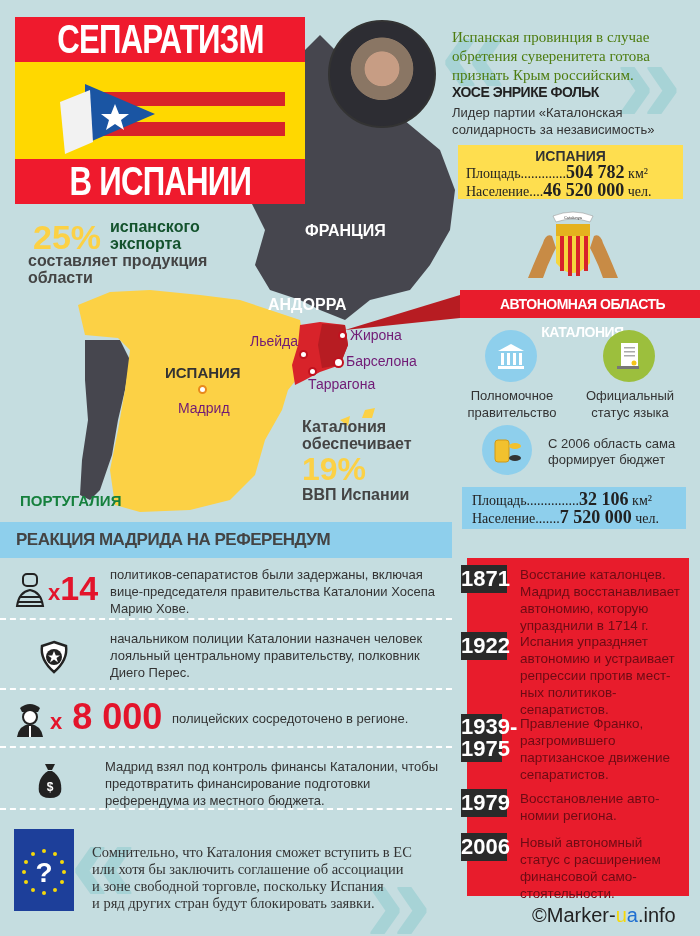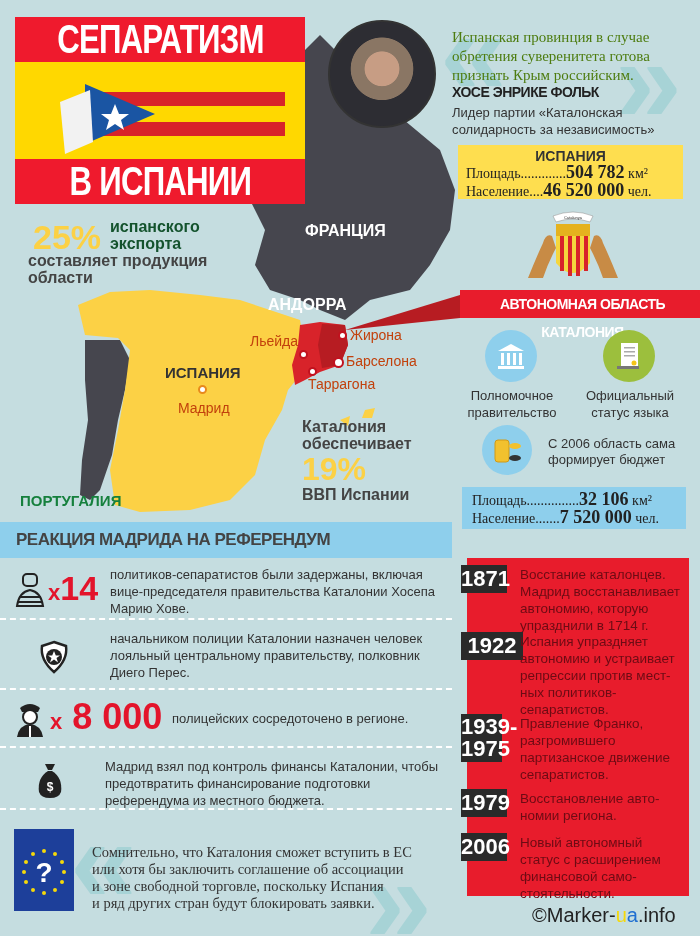--- a/index.html
+++ b/index.html
@@ -18,21 +18,21 @@
   
   .quote-mark { color: #a7d3d6; font-size: 120px; font-weight: bold; line-height: 1; }
 
   .yellow-box { background: #fede4f; }
   .blue-box { background: #8ecfec; }
 
   .stat-line { font-size: 17px; color: #222; }
   .stat-line b { font-size: 18px; }
 
   .map-label { font-weight: bold; color: #fff; font-size: 16px; }
-  .city { font-size: 14px; color: #c2410c; }
+  .city { font-size: 14px; color: #701a75; }
   .dot { position: absolute; width: 9px; height: 9px; border-radius: 50%; background: #fff; border: 2px solid #c1121f; }
 
   .section-header { background: #8ecfec; color: #444; font-size: 22px; font-weight: bold; }
   .row-sep { border-bottom: 2px dashed #fff; }
   .react-text { font-size: 13px; color: #333; line-height: 17px; }
   .big-num { color: #e3142b; font-weight: bold; }
 
   .timeline { background: #e81c2c; }
   .year-tag { background: #2a2a2a; color: #fff; font-weight: bold; font-size: 22px; text-align: center; line-height: 24px; padding: 2px 0; }
   .tl-text { color: #6d0b14; font-size: 13.5px; line-height: 17px; }
@@ -282,21 +282,21 @@
 <div class="abs timeline" style="left:467px;top:558px;width:222px;height:338px;"></div>
 
 <div class="abs year-tag" style="left:461px;top:565px;width:46px;">1871</div>
 <div class="abs tl-text" style="left:520px;top:566px;">
   <div>Восстание каталонцев.</div>
     <div>Мадрид восстанавливает</div>
     <div>автономию, которую</div>
     <div>упразднили в 1714 г.</div>
 </div>
 
-<div class="abs year-tag" style="left:461px;top:632px;width:62px;">1922</div>
+<div class="abs year-tag" style="left:461px;top:632px;width:46px;">1922</div>
 <div class="abs tl-text" style="left:520px;top:633px;">
   <div>Испания упраздняет</div>
     <div>автономию и устраивает</div>
     <div>репрессии против мест-</div>
     <div>ных политиков-</div>
     <div>сепаратистов.</div>
 </div>
 
 <div class="abs year-tag" style="left:461px;top:714px;width:41px;line-height:22px;white-space:pre-line;">1939-
 1975</div>

